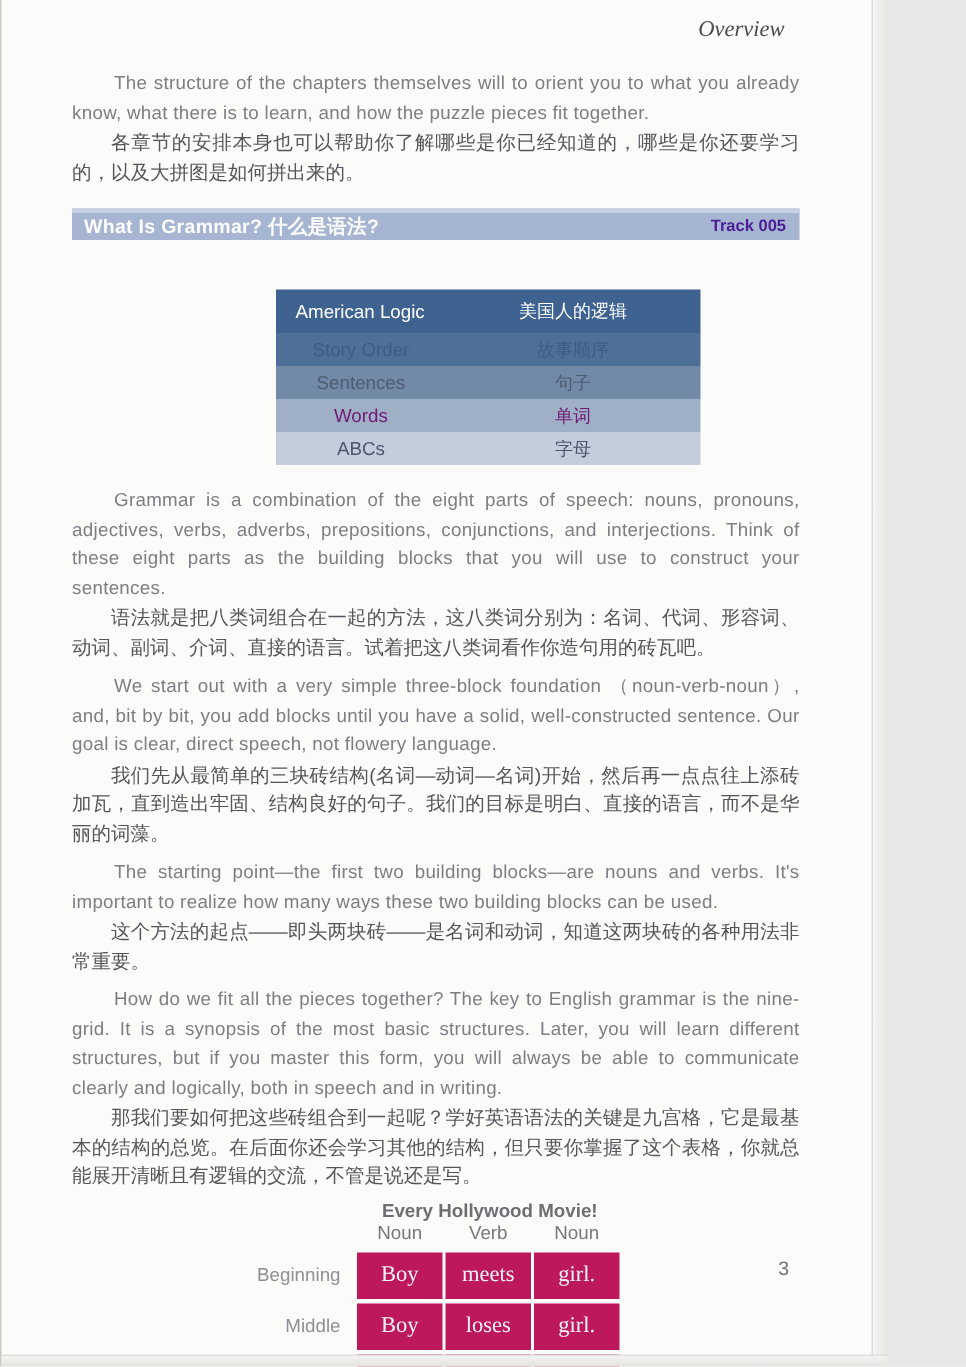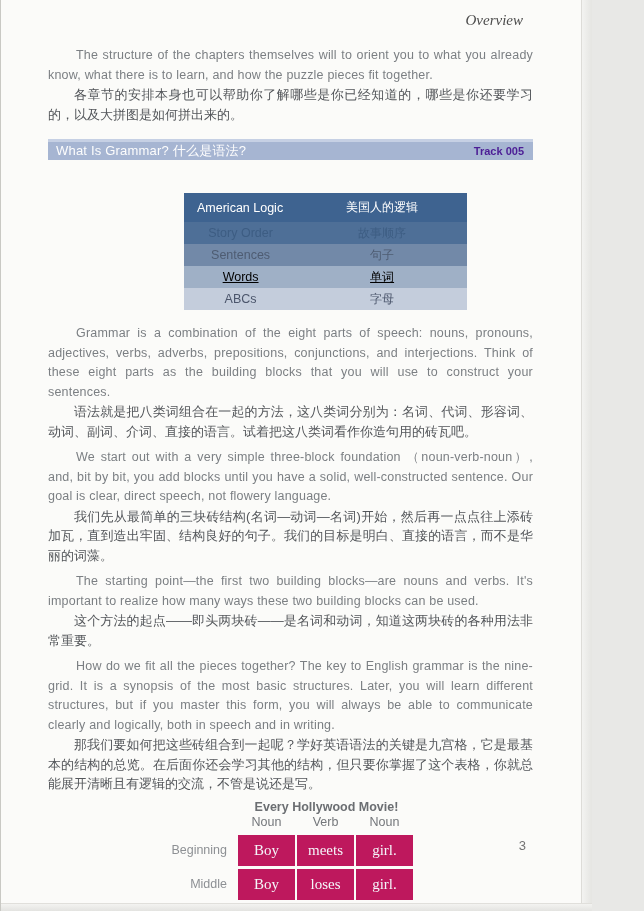--- a/index.html
+++ b/index.html
@@ -51,40 +51,40 @@
   .para-group.first { margin-top: 0; }
 
   .section-bar {
     margin-top: 15px;
     height: 21px;
     background: #a6b5d2;
     border-top: 3px solid #c6d0e4;
     display: flex; align-items: center; justify-content: space-between;
     padding: 0 9px 1px 8px;
   }
-  .section-title { font-size: 13px; font-weight: normal; color: #fdfdfd; letter-spacing: 0.2px; }
+  .section-title { font-size: 13px; font-weight: bold; color: #fdfdfd; letter-spacing: 0.2px; }
   .section-track { font-size: 11px; font-weight: bold; color: #4c1d95; }
 
   
   .logic-table {
     width: 283px; margin: 33px 0 0 136px;
   }
   .logic-row {
     display: grid; grid-template-columns: 40% 60%;
     align-items: center; height: 22px;
   }
   .logic-row.head { height: 29px; }
   .logic-cell-en { text-align: center; font-size: 12.5px; }
   .logic-cell-zh { text-align: center; font-size: 12px; }
   .logic-row.head .logic-cell-en { text-align: left; padding-left: 13px; color: #ffffff; }
   .logic-row.head .logic-cell-zh { color: #ffffff; }
   .logic-row.head { background: #3e6390; }
   .logic-row.r0 { background: #4e6f97; color: #3d5d83; }
   .logic-row.r1 { background: #7289a8; color: #4e5c72; }
-  .logic-row.r2 { background: #9fb0c6; color: #000000; text-decoration: underline; }
+  .logic-row.r2 { background: #9fb0c6; color: #701a75; }
   .logic-row.r3 { background: #c4cddc; color: #4b556b; }
 
   .body-copy { margin-top: 14px; }
 
   
   .movie-figure { margin: 6px 0 0 100px; width: 266px; }
   .movie-title {
     margin-left: 91px; width: 175px; text-align: center;
     font-size: 12.5px; font-weight: bold; color: #6b6e72;
   }

